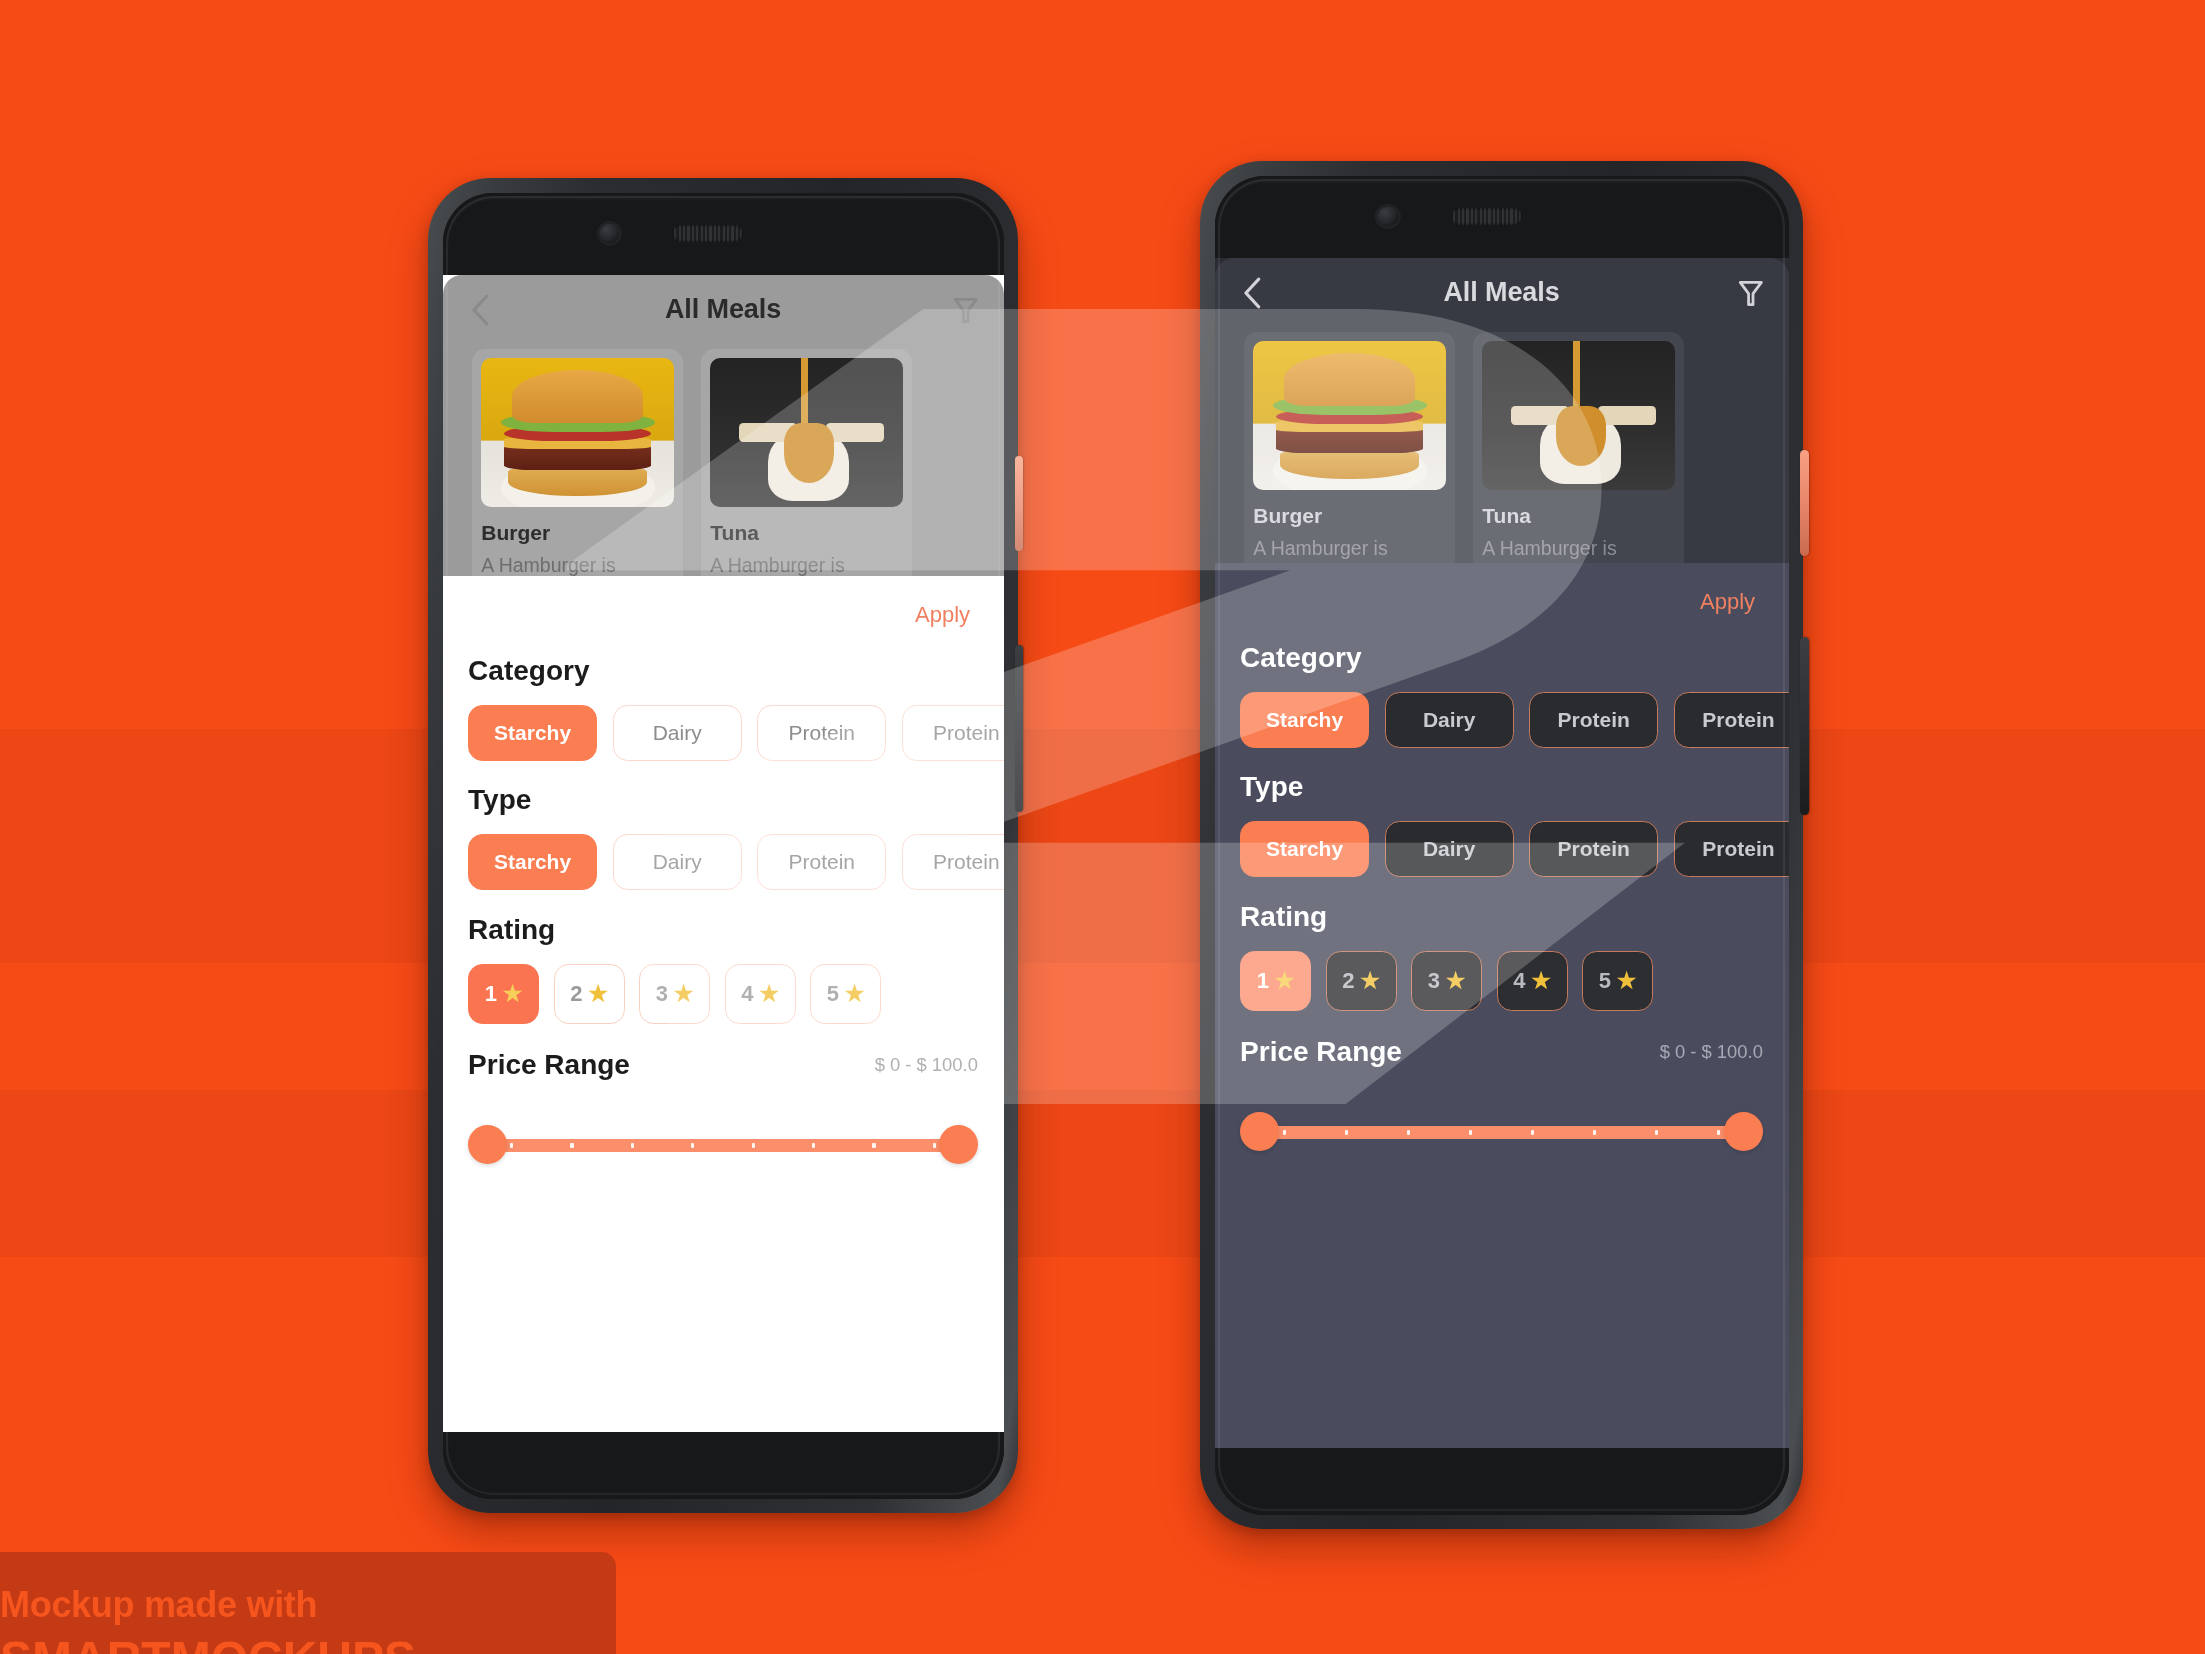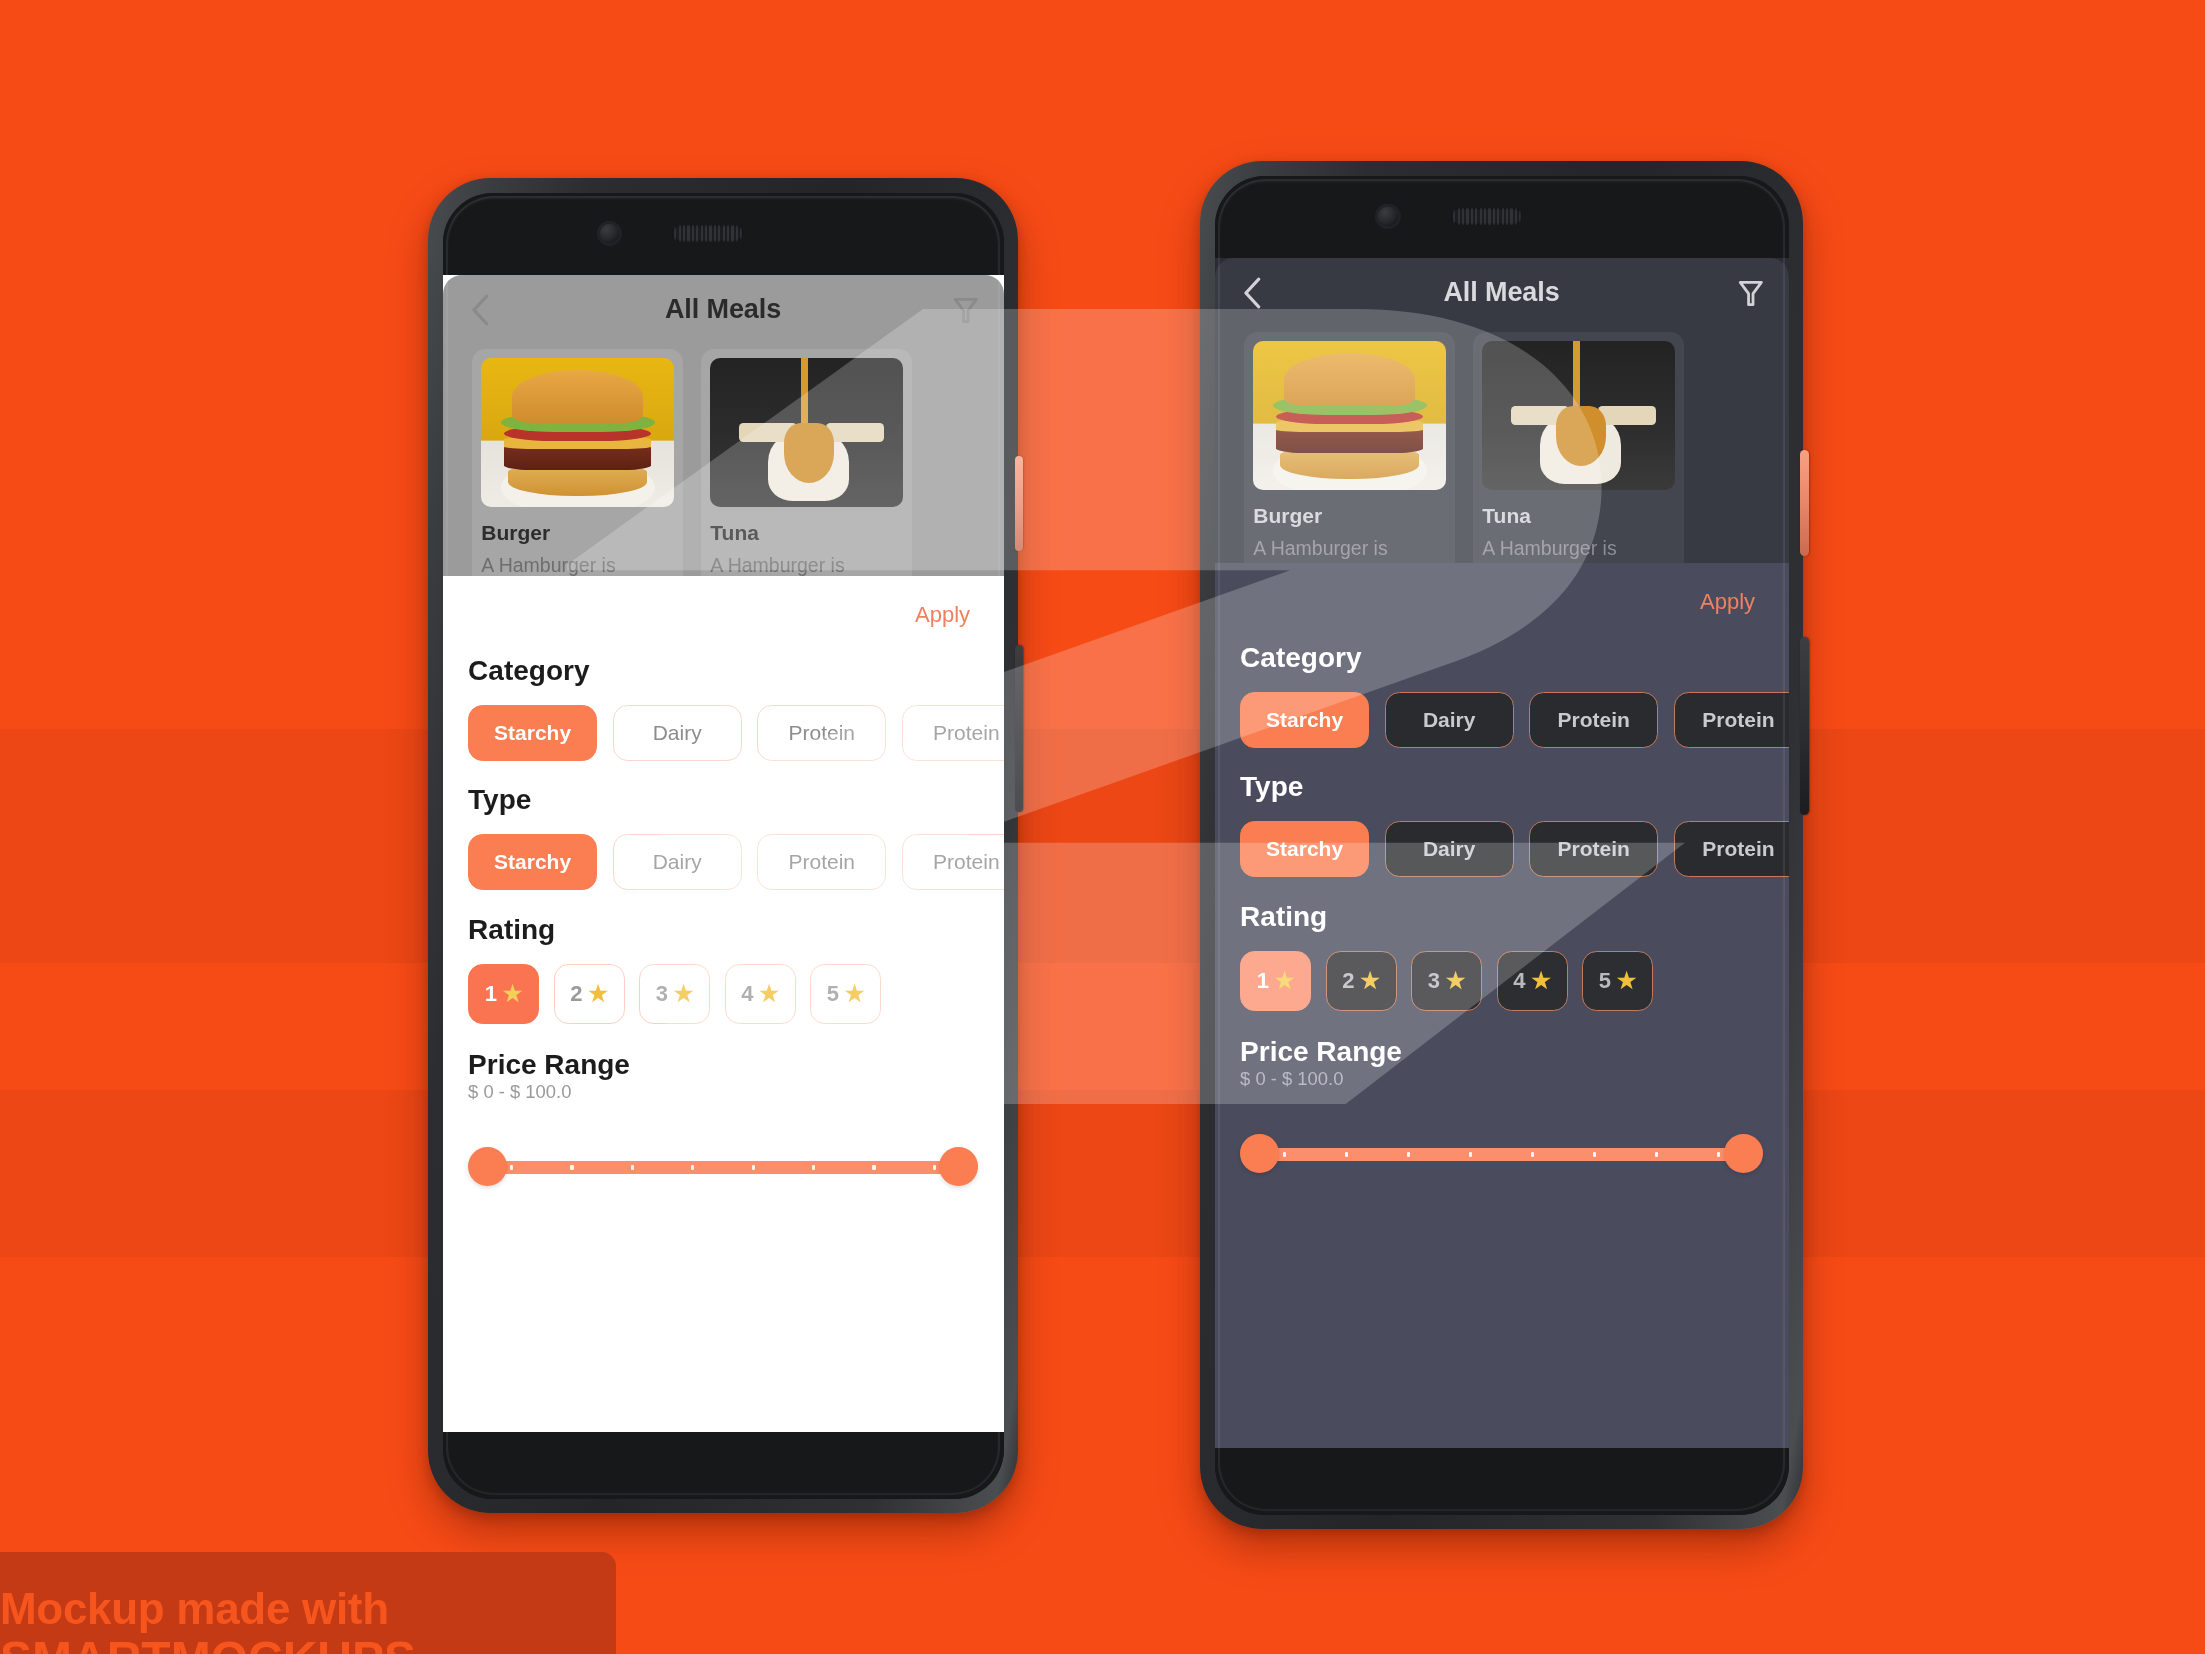--- a/index.html
+++ b/index.html
@@ -277,24 +277,23 @@
   .screen.light .rate          { background:#ffffff; border:1.7px solid #fbd0c0; color:#9a9a9a; }
   .screen.light .rate.selected { background:#fb7452; border-color:#fb7452; color:#ffffff; }
   .screen.dark  .rate          { background:#2d2e31; border:1.7px solid #c47a5c; color:#b9bac0; }
   .screen.dark  .rate.selected { background:#fc9170; border-color:#fc9170; color:#ffffff; }
   .rate .star { color:#f0c03a; font-size:22px; line-height:1; }
   .rate.selected .star { color:#f5cf58; }
 
   
   .price-head {
     display: flex;
-    align-items: flex-start;
+    align-items: center;
     justify-content: space-between;
     margin-top: 25.6px;
-    flex-direction: column;
   }
   .price-val { font-size: 18.4px; }
   .screen.light .price-val { color: #9a9a9a; }
   .screen.dark  .price-val { color: #a7a9b4; }
 
   .slider {
     position: relative;
     margin-top: 44px;
     height: 39px;
   }
@@ -347,21 +346,21 @@
     height: 103px;
     background: #C33A14;
     border-radius: 0 14.5px 0 0;
     overflow: hidden;
     z-index: 70;
   }
   .credit-line1 {
     position: absolute;
     left: 0px;
     top: 32px;
-    font-size: 44px;
+    font-size: 36px;
     font-weight: 600;
     color: #F7551E;
     letter-spacing: -0.3px;
     white-space: nowrap;
   }
   .credit-line2 {
     position: absolute;
     left: 0px;
     top: 79px;
     font-size: 48px;

